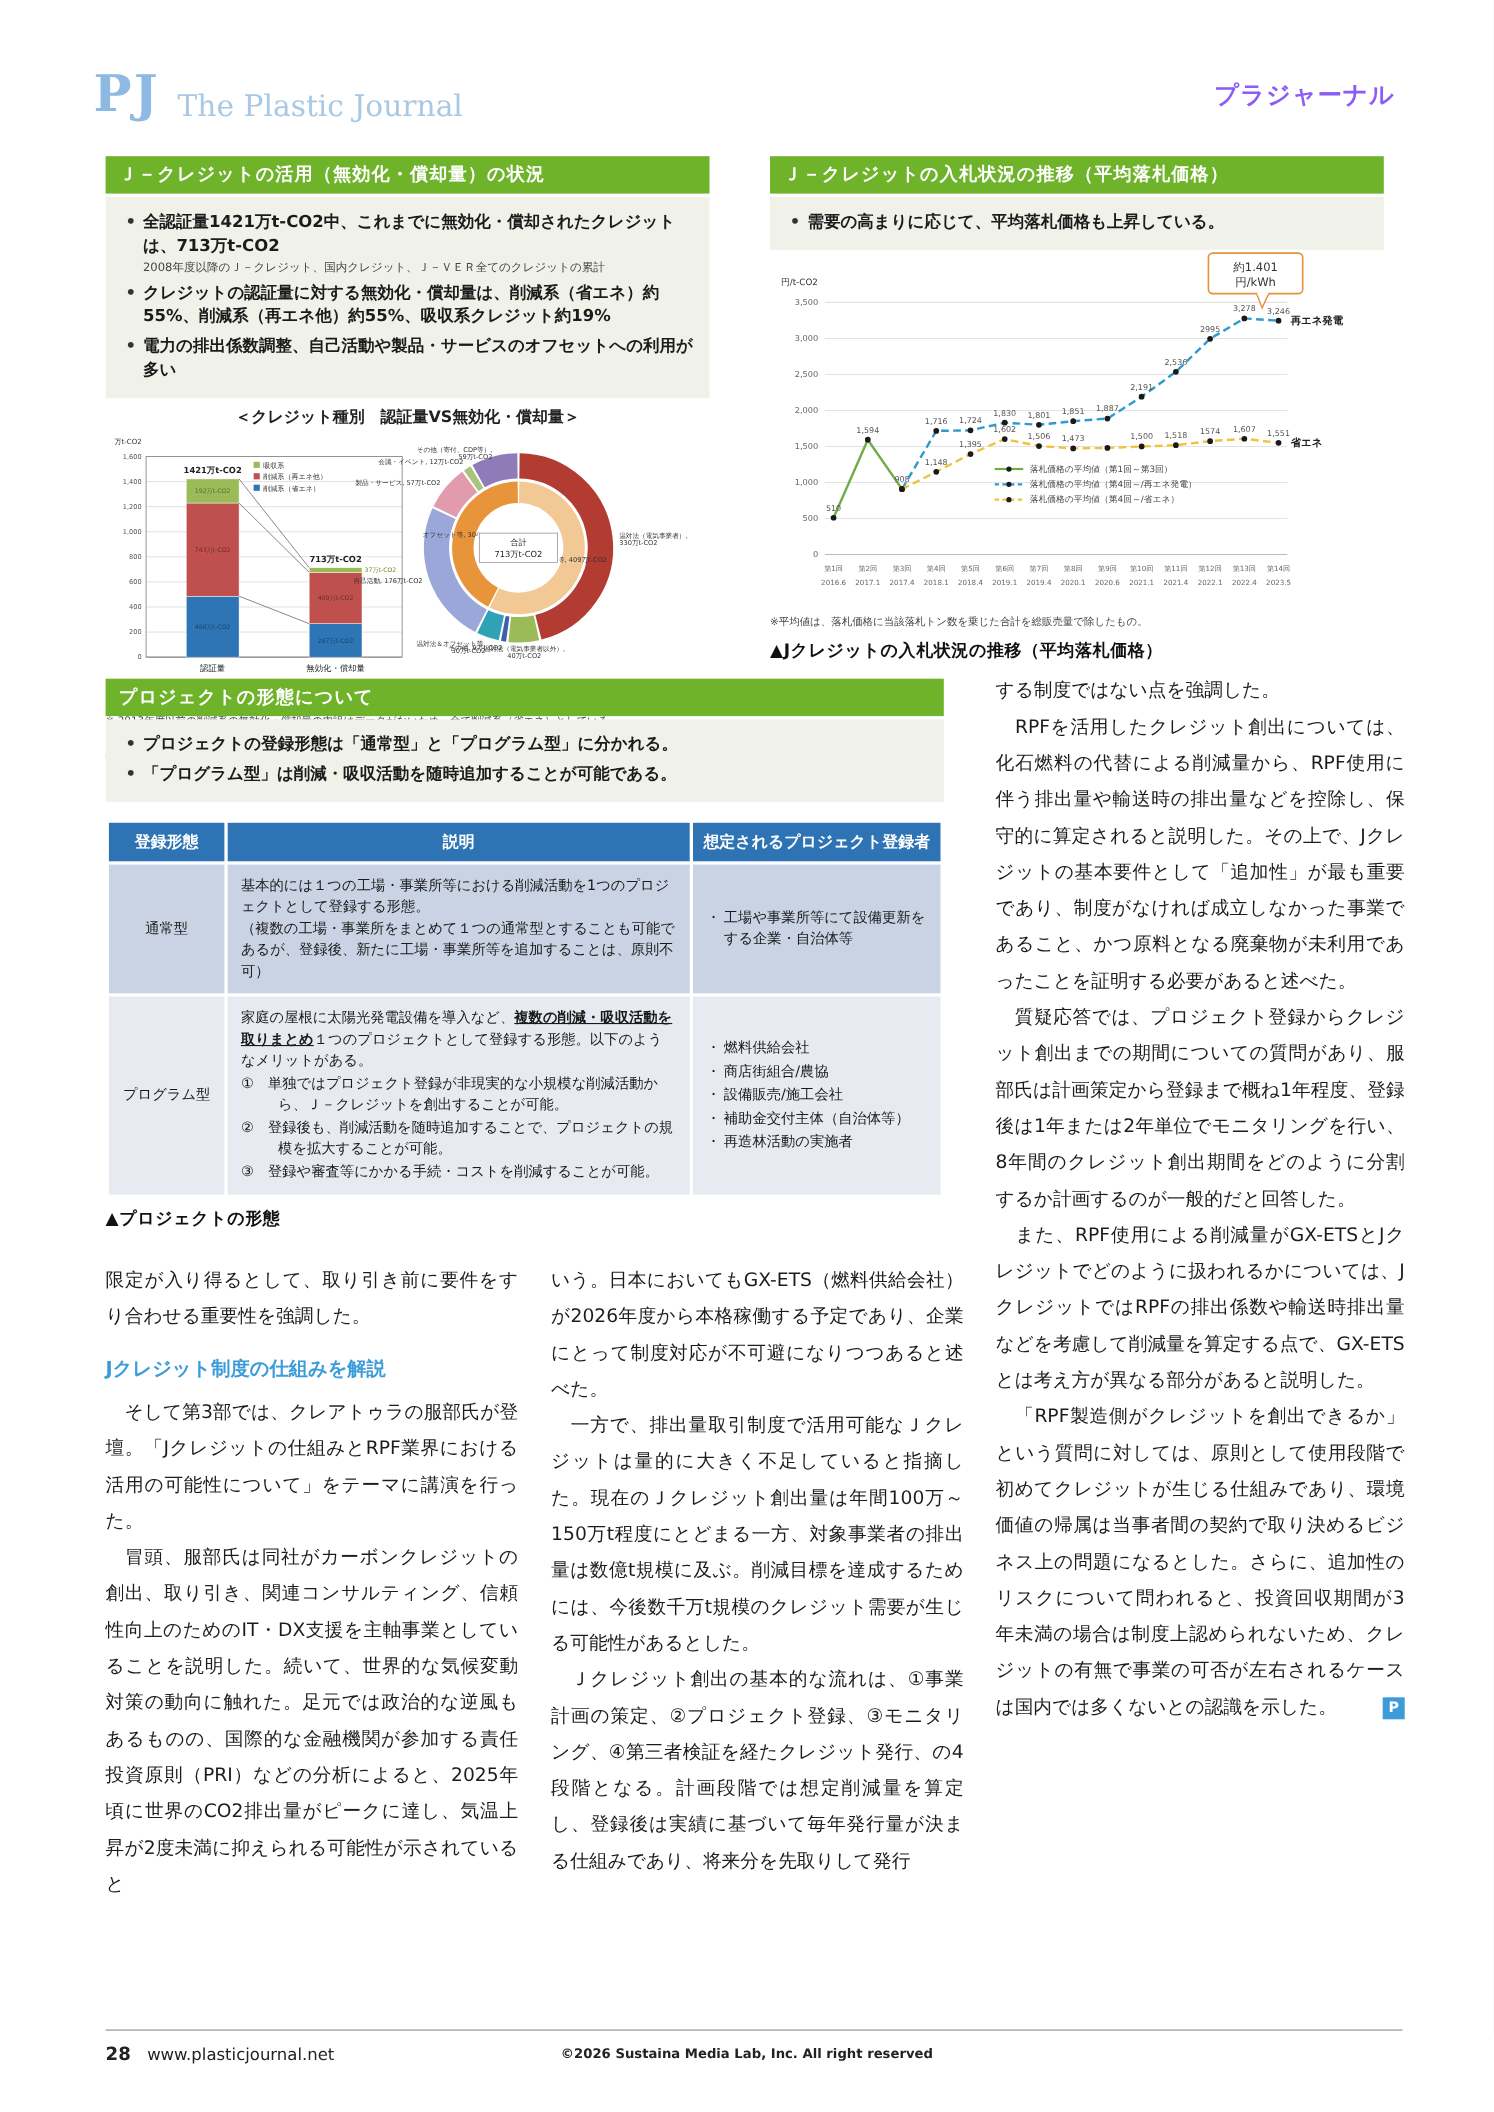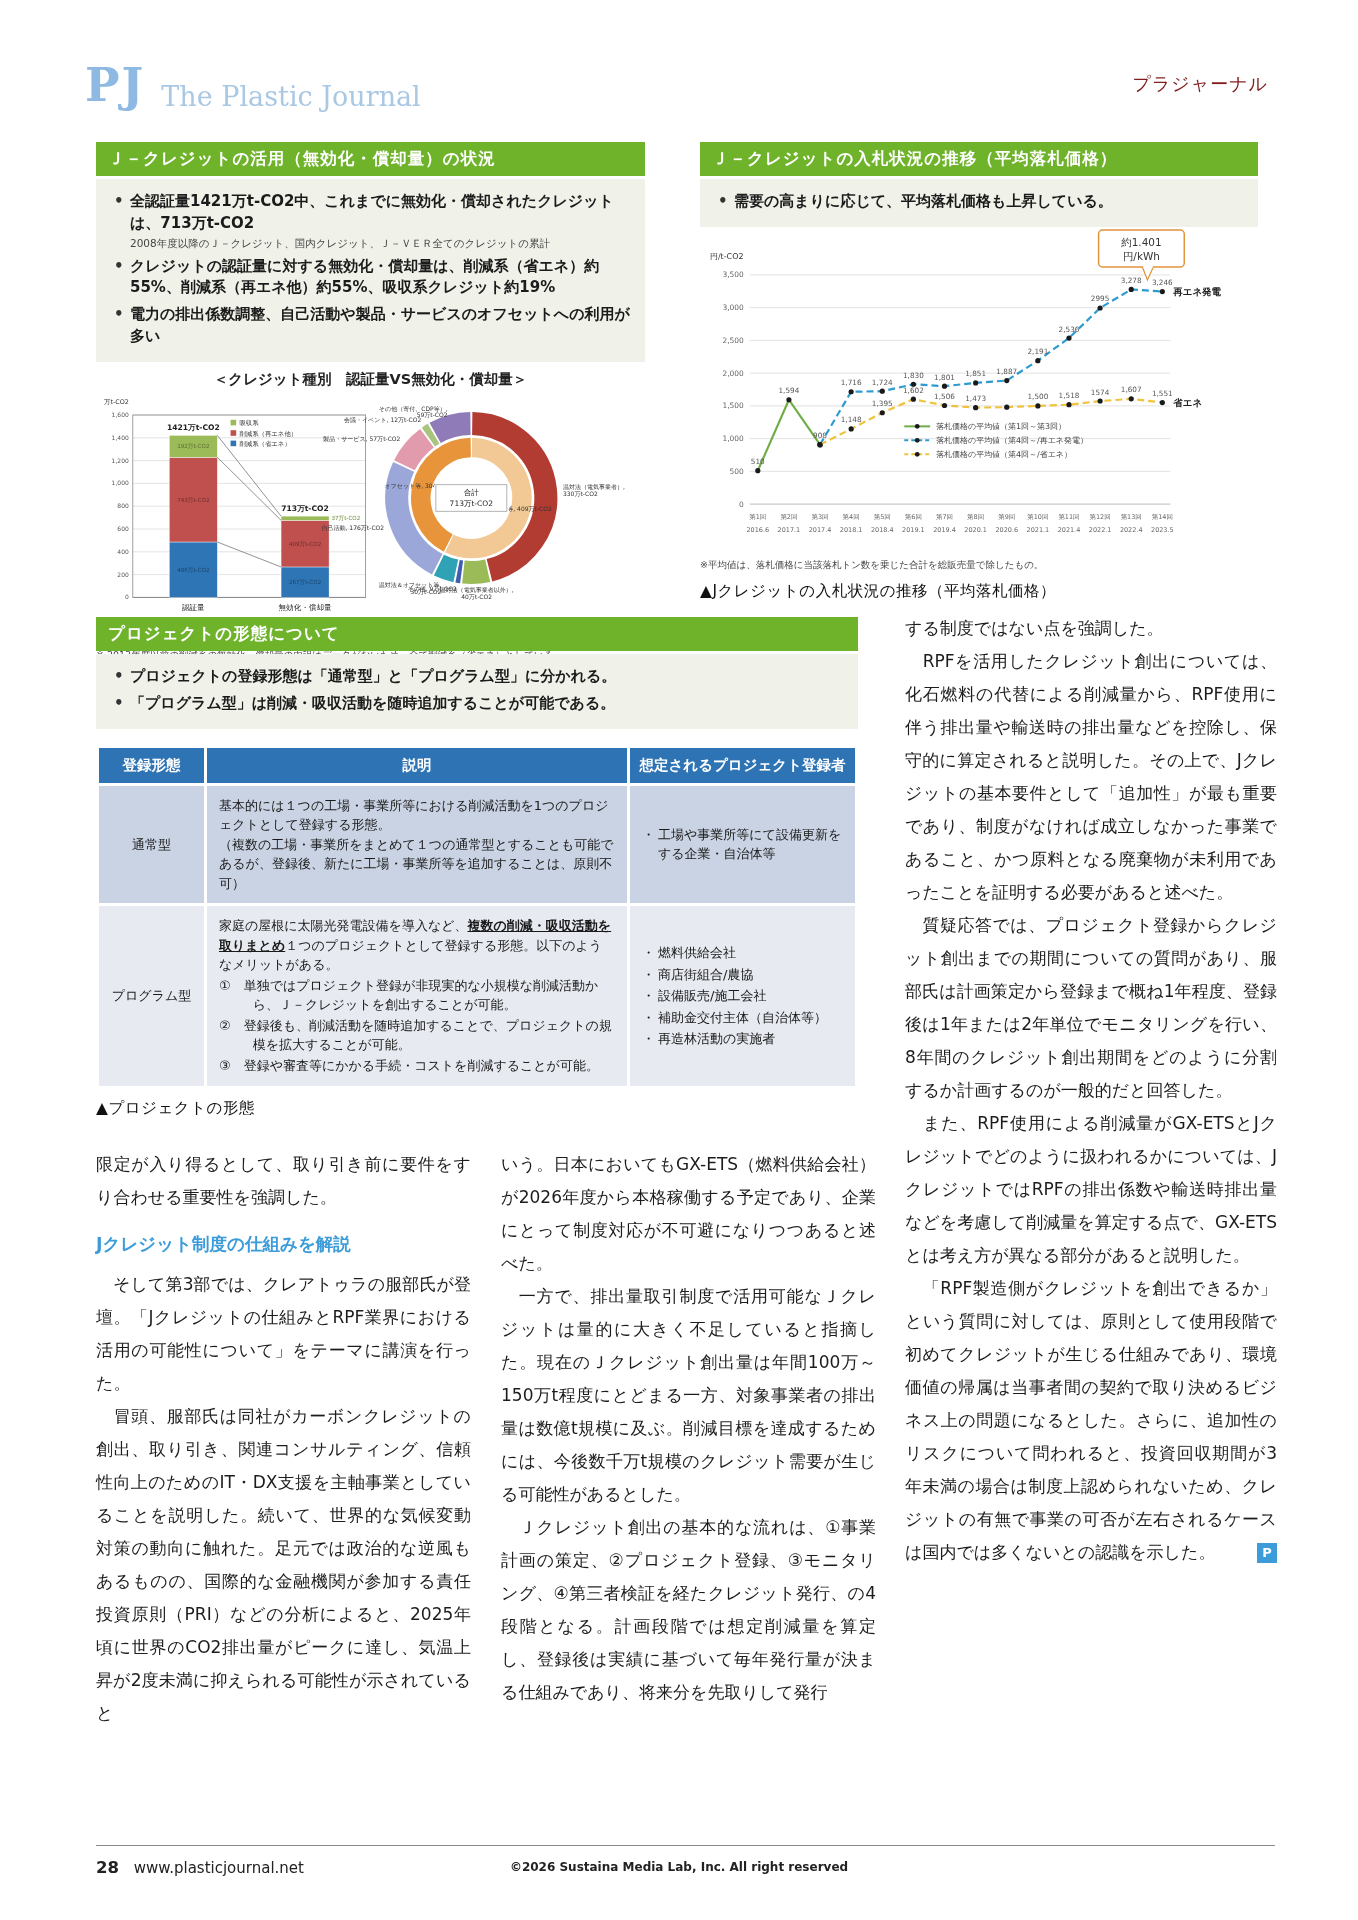--- a/index.html
+++ b/index.html
@@ -3,38 +3,38 @@
 <meta charset="utf-8">
 <style>
   html,body{margin:0;padding:0;background:#e8e8e8;}
   .page{position:relative;width:1358px;height:1920px;background:#ffffff;margin:0 auto;
         font-family:"DejaVu Sans","Liberation Sans",sans-serif;color:#1c1c1c;overflow:hidden;}
   svg{overflow:visible;display:block;}
   
   .hdr-logo{position:absolute;left:85px;top:58px;display:flex;align-items:flex-end;gap:16px;}
   .hdr-pj{font-family:"DejaVu Serif","Liberation Serif",serif;font-weight:bold;font-size:46px;color:#8db9e2;letter-spacing:2px;}
   .hdr-name{font-family:"DejaVu Serif","Liberation Serif",serif;font-size:27px;color:#a9c8e4;}
-  .hdr-jp{position:absolute;right:90px;top:72px;font-size:18px;font-weight:normal;color:#7f1d1d;letter-spacing:1px;}
+  .hdr-jp{position:absolute;right:90px;top:72px;font-size:22px;font-weight:bold;color:#8b5cf6;letter-spacing:1px;}
   
   .panel{position:absolute;}
   #panel-left{left:96px;top:142px;width:549px;}
   #panel-right{left:700px;top:142px;width:558px;}
   #section-project{left:96px;top:617px;width:762px;}
   .green-bar{background:#6eb32a;color:#fff;font-weight:bold;font-size:16.5px;padding:6px 12px;letter-spacing:1px;}
   .bullet-box{background:#f0f1e9;padding:7px 14px 9px 14px;margin-top:3px;}
   .bullet-box ul{margin:0;padding:0;}
   .bullet-box li{list-style:none;position:relative;padding-left:20px;font-size:15px;font-weight:600;
                  color:#1b1b1b;line-height:1.45;margin:5px 0;}
   .bullet-box li::before{content:"\2022";position:absolute;left:4px;color:#333;}
   .sub-note{font-size:10.5px;font-weight:500;color:#444;margin-top:1px;}
   .chart-title{text-align:center;font-weight:bold;font-size:14.5px;color:#222;margin:8px 0 2px 0;}
   .charts-row{display:flex;align-items:flex-start;}
   .chart-note{font-size:9px;color:#444;text-align:right;margin-top:2px;}
   .chart-foot{font-size:9.5px;color:#444;text-align:left;margin-top:3px;}
-  .caption{font-weight:normal;font-size:15.5px;color:#111;margin-top:9px;letter-spacing:0.5px;}
+  .caption{font-weight:bold;font-size:15.5px;color:#111;margin-top:9px;letter-spacing:0.5px;}
   
   table.ptable{border-collapse:separate;border-spacing:3px;width:100%;margin-top:16px;}
   table.ptable th{background:#2e74b5;color:#fff;font-size:14.5px;font-weight:bold;padding:8px 6px;text-align:center;}
   table.ptable td{font-size:13px;line-height:1.5;padding:10px 12px;vertical-align:middle;color:#1a1a1a;margin-left:32px;}
   tr.r1 td{background:#c9d3e3;}
   tr.r2 td{background:#e7eaf1;}
   td.tcol{text-align:center;font-size:14px;width:14%;}
   td.dcol{width:56%;}
   td.rcol{width:30%;vertical-align:middle;}
   td.rcol ul,td.dcol ol{margin:0;padding:0;}

